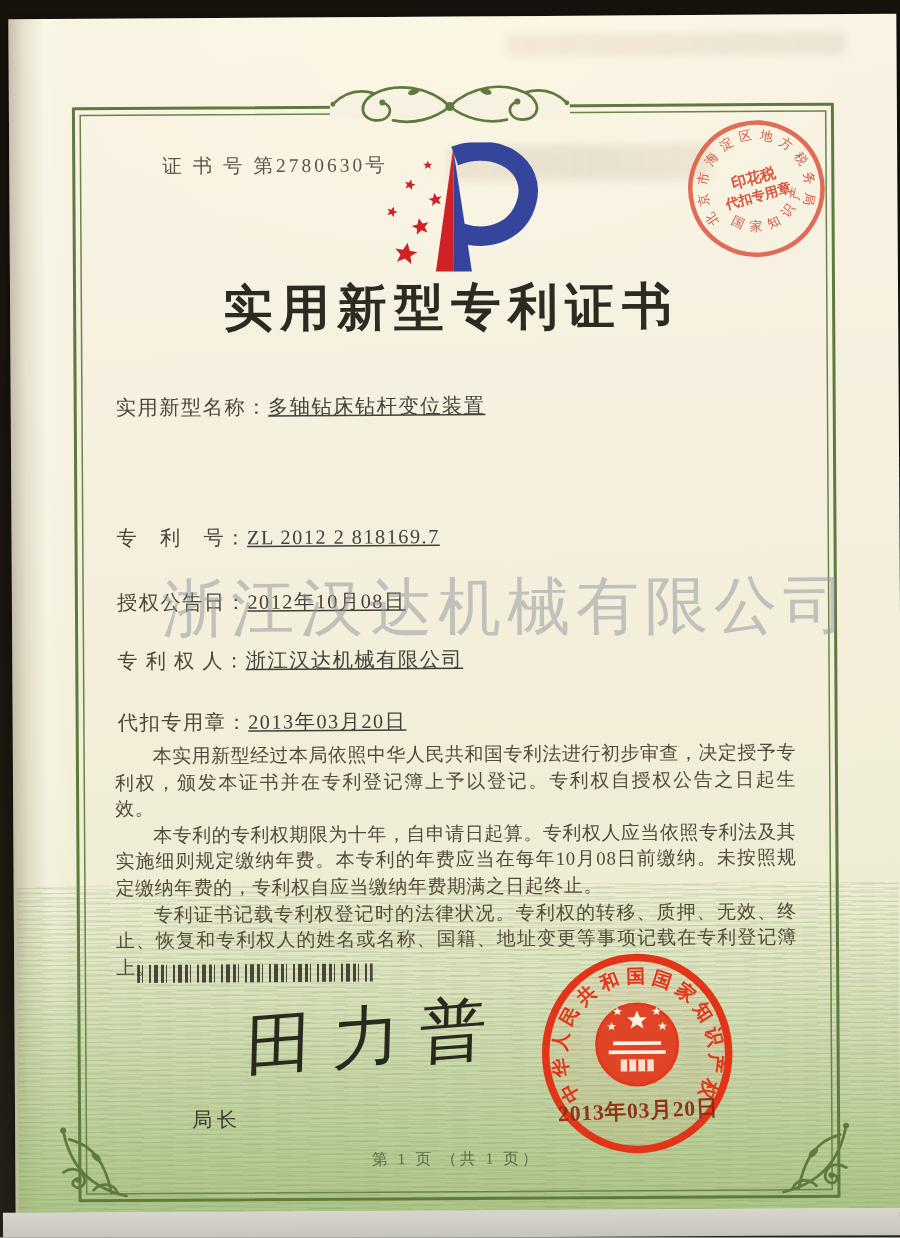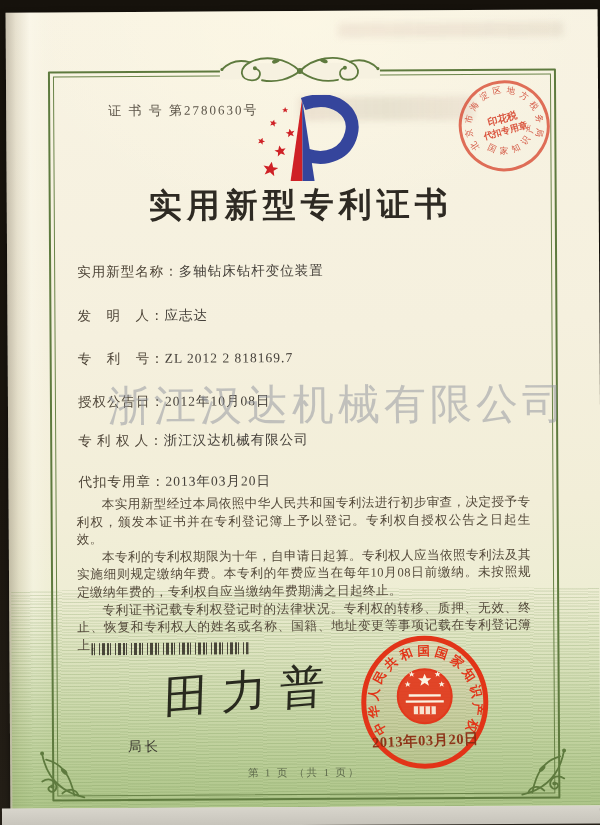--- a/index.html
+++ b/index.html
@@ -38,21 +38,21 @@
     border-radius:1px;
   }
   .cert-number{position:absolute;left:66px;top:90px;font-size:13px;letter-spacing:2px;color:#5b5448;margin-left:36px;}
   .logo{position:absolute;left:234px;top:84px;}
   .title{
     position:absolute;left:42px;top:172px;width:504px;text-align:center;
     font-size:33px;font-weight:bold;letter-spacing:5px;color:#2e2a23;
   }
   .row{position:absolute;left:70px;font-size:13.5px;color:#4e4538;letter-spacing:1px;white-space:nowrap;}
   .row .lbl{color:#4e4538;}
-  .row .val{color:#45403a;}
+  .row .val{color:#45403a;text-decoration:underline;}
   .r1{top:251px}.r2{top:295px}.r3{top:338px}.r4{top:381px}.r5{top:420px}.r6{top:461px}
   .watermark{
     position:absolute;left:100px;top:366px;font-size:42px;letter-spacing:4px;white-space:nowrap;
     color:rgba(146,149,160,0.52);pointer-events:none;z-index:5;font-weight:normal;
   }
   .paras{position:absolute;left:68px;top:484px;width:454px;color:#544a3b;}
   .paras p{margin:0;font-size:12.6px;line-height:17.6px;text-align:justify;text-indent:2em;letter-spacing:0.4px;}
   .barcode{
     position:absolute;left:82px;top:631px;width:157px;height:12px;opacity:0.85;
     background:repeating-linear-gradient(90deg,#302b23 0 2px,transparent 2px 3px,#302b23 3px 4px,transparent 4px 8px,#302b23 8px 9px,transparent 9px 11px,#302b23 11px 14px,transparent 14px 16px);
@@ -148,21 +148,20 @@
       <use href="#st" transform="translate(50,38) scale(0.75) rotate(-10)"></use>
       <use href="#st" transform="translate(21,46) scale(0.6) rotate(20)"></use>
       <use href="#st" transform="translate(40,56) scale(0.95) rotate(-12)"></use>
       <use href="#st" transform="translate(30,74) scale(1.25) rotate(10)"></use>
     </g>
   </svg>
 
   <div class="title">实用新型专利证书</div>
 
   <div class="row r1"><span class="lbl">实用新型名称：</span><span class="val">多轴钻床钻杆变位装置</span></div>
-  <div class="row r2"><span class="lbl">发　明　人：</span><span class="val">应志达</span></div>
   <div class="row r3"><span class="lbl">专　利　号：</span><span class="val">ZL 2012 2 818169.7</span></div>
   <div class="row r4"><span class="lbl">授权公告日：</span><span class="val">2012年10月08日</span></div>
   <div class="row r5"><span class="lbl">专 利 权 人：</span><span class="val">浙江汉达机械有限公司</span></div>
   <div class="row r6"><span class="lbl">代扣专用章：</span><span class="val">2013年03月20日</span></div>
 
   <div class="watermark">浙江汉达机械有限公司</div>
 
   <div class="paras">
     <p>本实用新型经过本局依照中华人民共和国专利法进行初步审查，决定授予专利权，颁发本证书并在专利登记簿上予以登记。专利权自授权公告之日起生效。</p>
     <p>本专利的专利权期限为十年，自申请日起算。专利权人应当依照专利法及其实施细则规定缴纳年费。本专利的年费应当在每年10月08日前缴纳。未按照规定缴纳年费的，专利权自应当缴纳年费期满之日起终止。</p>

